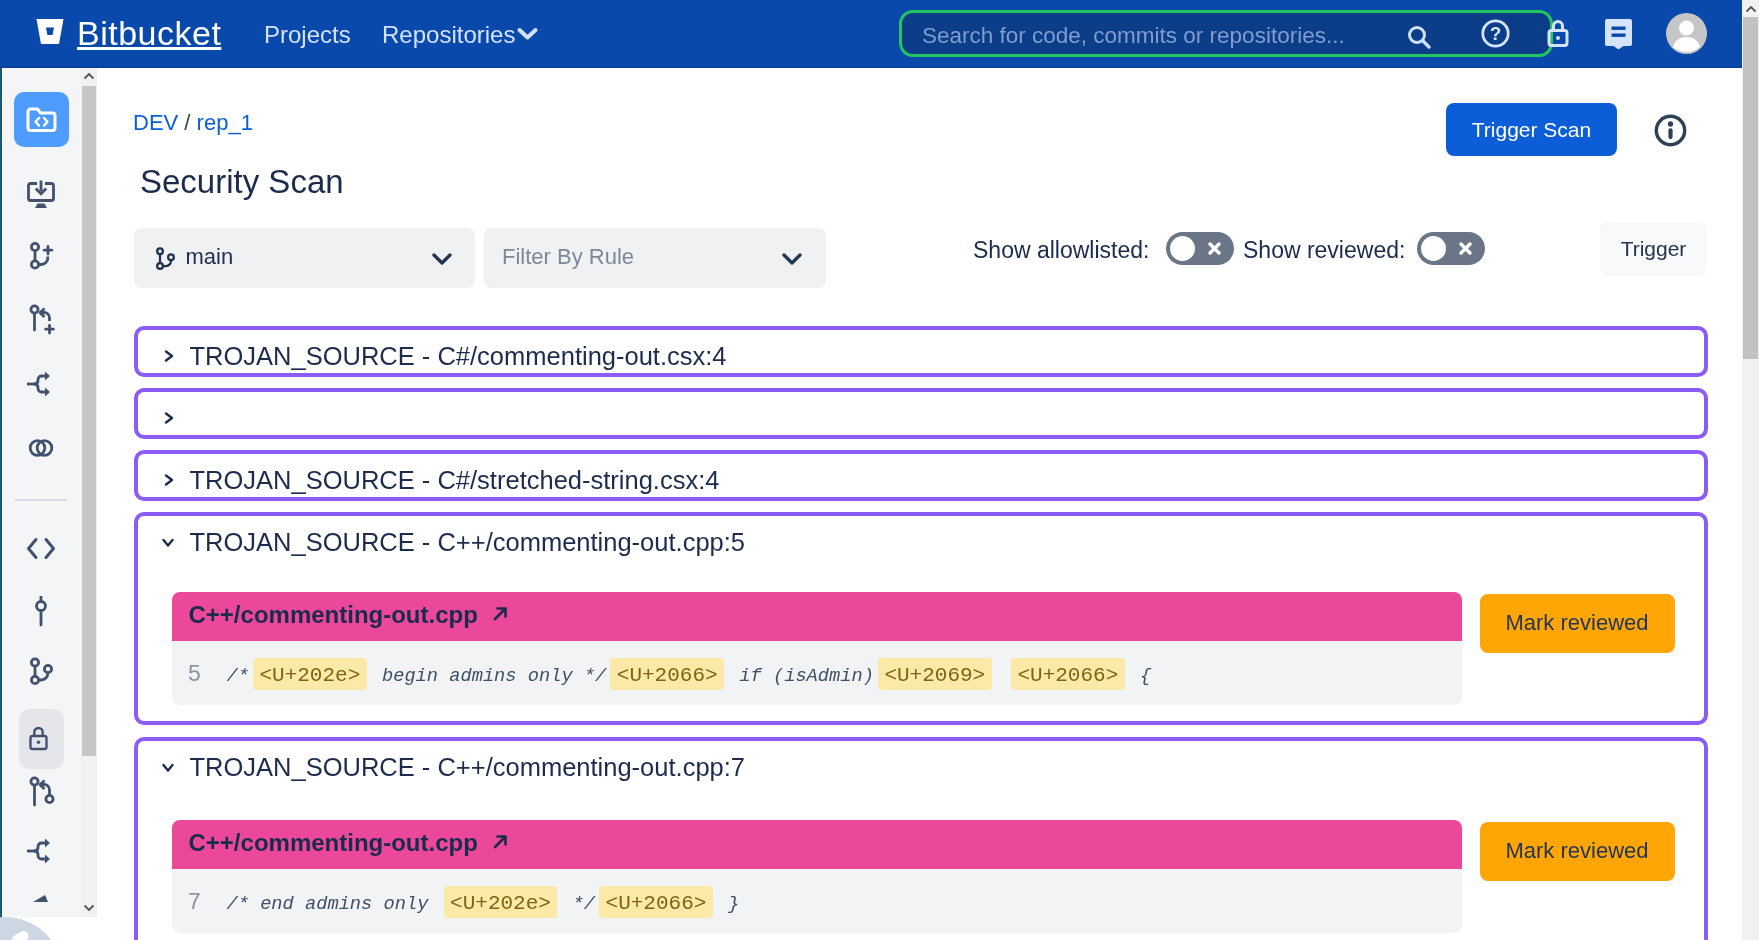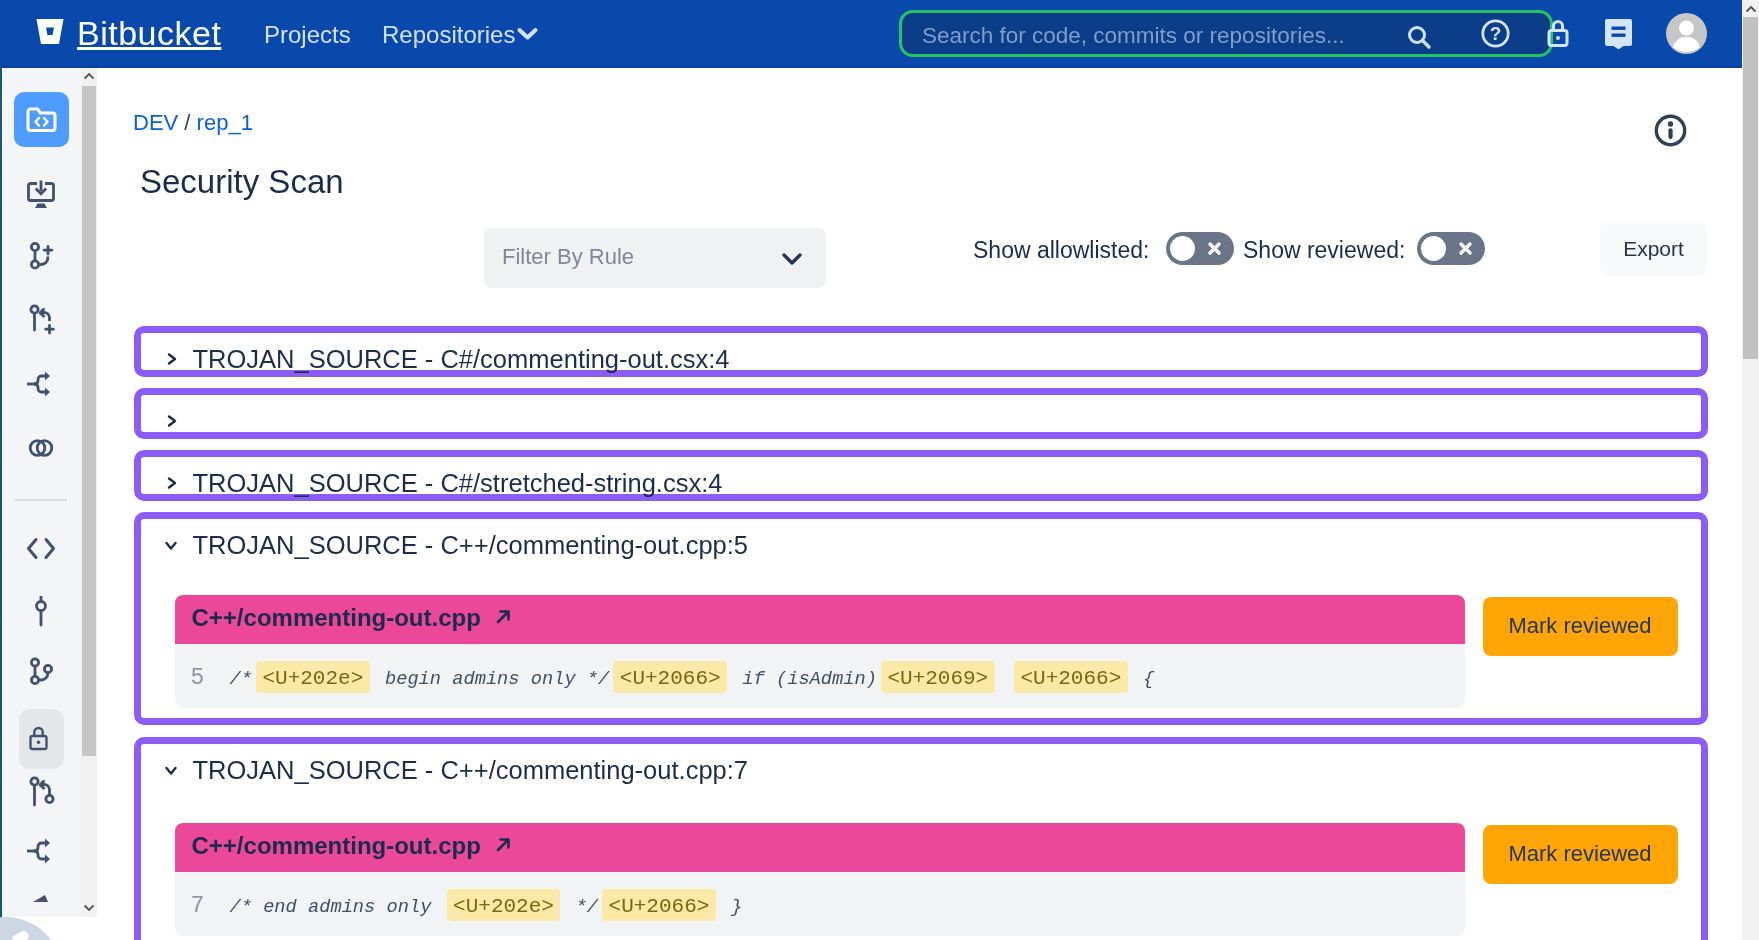--- a/index.html
+++ b/index.html
@@ -41,21 +41,21 @@
   .toglabel { position:absolute; top:169px; font-size:23px; color:#1b2a4e; }
   .toggle { position:absolute; top:164px; width:68px; height:33px; border-radius:17px; background:#6a7687; }
   .toggle .knob { position:absolute; left:4px; top:4px; width:25px; height:25px; border-radius:50%; background:#fff; }
 
   #btn-export { position:absolute; left:1503px; top:154px; width:107px; height:54px;
     background:#f8f9fa; border-radius:8px; color:#26334d; font-size:21px;
     display:flex; align-items:center; justify-content:center; }
 
   
   .card { position:absolute; left:36.5px; width:1574px; background:#fff;
-    border:7px solid #8b5cf6; border-radius:10px; }
+    border:4px solid #8b5cf6; border-radius:10px; }
   .card .title { position:absolute; left:52px; top:12px; font-size:25.5px; color:#1d2b4d; white-space:nowrap; }
   .card svg.chev { position:absolute; left:23px; top:18px; }
 
   .panelhead { position:absolute; left:34px; width:1290px; height:49px; background:#ec4899;
     border-radius:8px 8px 0 0; }
   .panelhead .fname { position:absolute; left:17px; top:9px; font-size:24px; font-weight:bold; color:#1b2b4e; }
   .coderow { position:absolute; left:34px; width:1290px; height:64px; background:#f2f3f5;
     border-radius:0 0 8px 8px; font-family:"Liberation Mono", monospace; font-size:18.7px; white-space:pre; }
   .coderow .ln { position:absolute; left:16px; top:21px; color:#8e96a5; font-size:23px; }
   .coderow .code { position:absolute; left:55px; top:23px; font-style:italic; color:#404e66; }
@@ -133,26 +133,40 @@
 </div>
 
 <svg class="abs" style="left:0px;top:905px;width:70px;height:35px" viewBox="0 0 70 35">
   <circle cx="5" cy="70" r="58" fill="#cdd7e3"></circle>
   <rect x="12" y="28" width="17" height="10" rx="4.5" fill="#fff" transform="rotate(-30 20 33)"></rect>
 </svg>
 
 <div id="content">
   <div class="crumb"><a>DEV</a> / <a>rep_1</a></div>
   <h1>Security Scan</h1>
+  <div id="btn-trigger">Trigger Scan</div>
   <svg class="abs" style="left:1557px;top:46px" width="33" height="33" viewBox="0 0 33 33">
     <circle cx="16.5" cy="16.5" r="14.2" fill="none" stroke="#2f4157" stroke-width="3.4"></circle>
     <circle cx="16.5" cy="10" r="2.7" fill="#2f4157"></circle>
     <rect x="14.4" y="14.2" width="4.2" height="11" rx="2.1" fill="#2f4157"></rect>
   </svg>
 
+  <div class="selbox" style="left:36.5px;width:341px">
+    <svg class="abs" style="left:18px;top:17px" width="27" height="27" viewBox="0 0 32 32">
+      <circle cx="9.5" cy="7.5" r="3.4" fill="none" stroke="#22304f" stroke-width="2.7"></circle>
+      <line x1="9.5" y1="11" x2="9.5" y2="21.5" stroke="#22304f" stroke-width="2.7"></line>
+      <circle cx="9.5" cy="25" r="3.4" fill="none" stroke="#22304f" stroke-width="2.7"></circle>
+      <path d="M13,25 h3.5 a6,6 0 0 0 6,-6 v-1" fill="none" stroke="#22304f" stroke-width="2.7"></path>
+      <circle cx="22.5" cy="14.5" r="3.4" fill="none" stroke="#22304f" stroke-width="2.7"></circle>
+    </svg>
+    <span class="txt" style="left:52px;color:#22304f">main</span>
+    <svg class="abs" style="left:297px;top:24px" width="22" height="14" viewBox="0 0 22 14">
+      <path d="M3,3 L11,11 L19,3" fill="none" stroke="#243652" stroke-width="3.4" stroke-linecap="round" stroke-linejoin="round"></path>
+    </svg>
+  </div>
   <div class="selbox" style="left:387px;width:342px">
     <span class="txt" style="left:18px;color:#7e8898">Filter By Rule</span>
     <svg class="abs" style="left:297px;top:24px" width="22" height="14" viewBox="0 0 22 14">
       <path d="M3,3 L11,11 L19,3" fill="none" stroke="#243652" stroke-width="3.4" stroke-linecap="round" stroke-linejoin="round"></path>
     </svg>
   </div>
 
   <span class="toglabel" style="left:876px">Show allowlisted:</span>
   <div class="toggle" style="left:1069px">
     <div class="knob"></div>
@@ -160,21 +174,21 @@
       <path d="M3,3 L12,12 M12,3 L3,12" stroke="#fff" stroke-width="3.4" stroke-linecap="round"></path>
     </svg>
   </div>
   <span class="toglabel" style="left:1146px">Show reviewed:</span>
   <div class="toggle" style="left:1320px">
     <div class="knob"></div>
     <svg class="abs" style="left:41px;top:9px" width="15" height="15" viewBox="0 0 15 15">
       <path d="M3,3 L12,12 M12,3 L3,12" stroke="#fff" stroke-width="3.4" stroke-linecap="round"></path>
     </svg>
   </div>
-  <div id="btn-export">Export</div>
+  <div id="btn-export">Trigger</div>
 
   <div class="card" style="top:257.5px;height:51px">
     <svg class="chev" style="left:26px;top:19px" width="10" height="14" viewBox="0 0 10 14">
         <path d="M2,2.5 L8,7 L2,11.5" fill="none" stroke="#1d2b4d" stroke-width="2.4" stroke-linecap="round" stroke-linejoin="round"></path>
       </svg>
     <div class="title">TROJAN_SOURCE - C#/commenting-out.csx:4</div>
   </div>
   <div class="card" style="top:319.5px;height:51px">
     <svg class="chev" style="left:26px;top:19px" width="10" height="14" viewBox="0 0 10 14">
         <path d="M2,2.5 L8,7 L2,11.5" fill="none" stroke="#1d2b4d" stroke-width="2.4" stroke-linecap="round" stroke-linejoin="round"></path>

